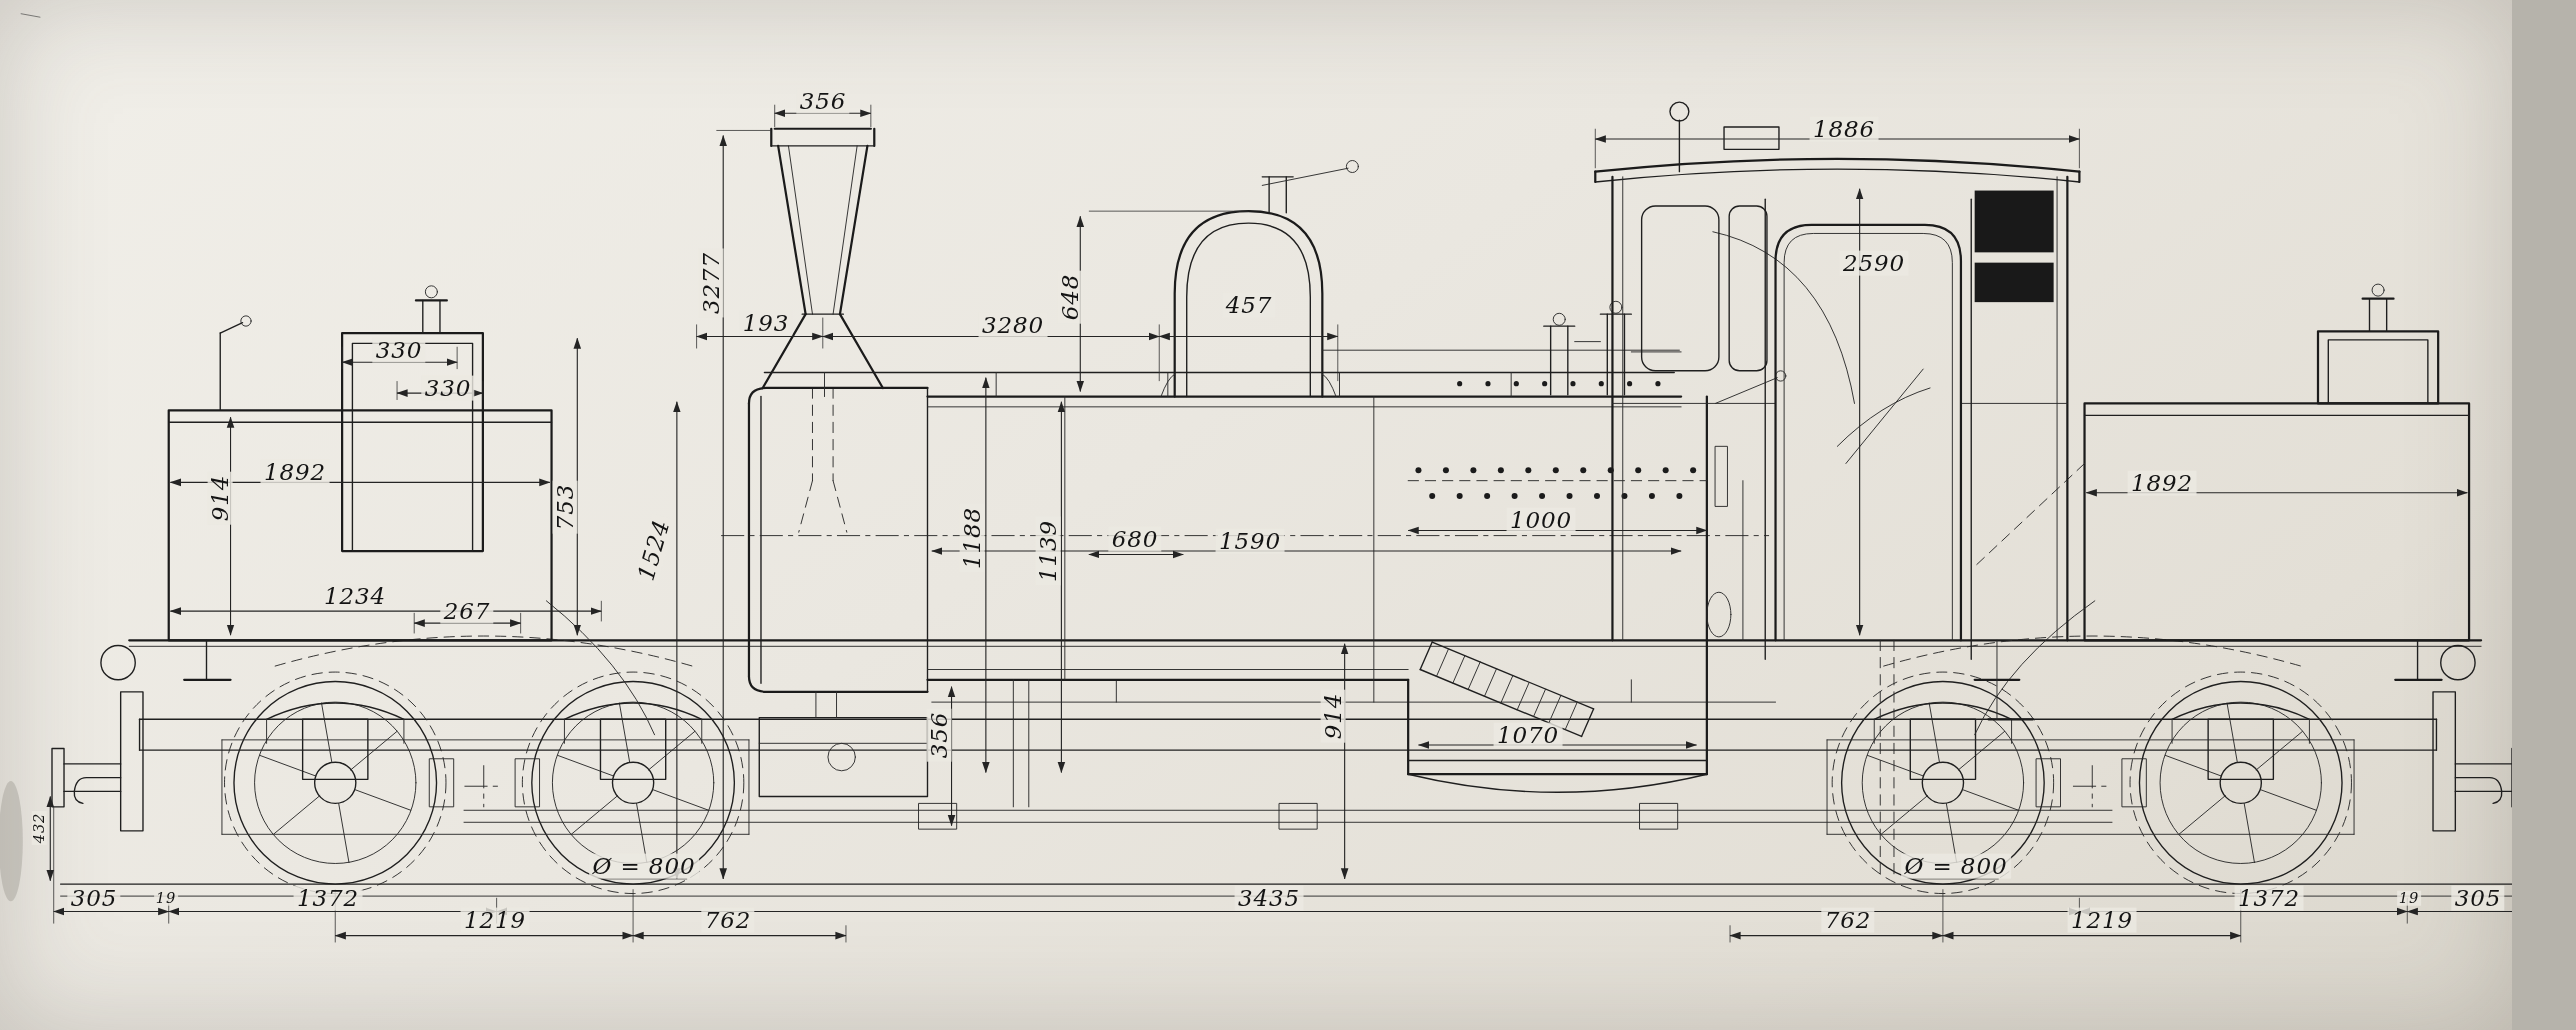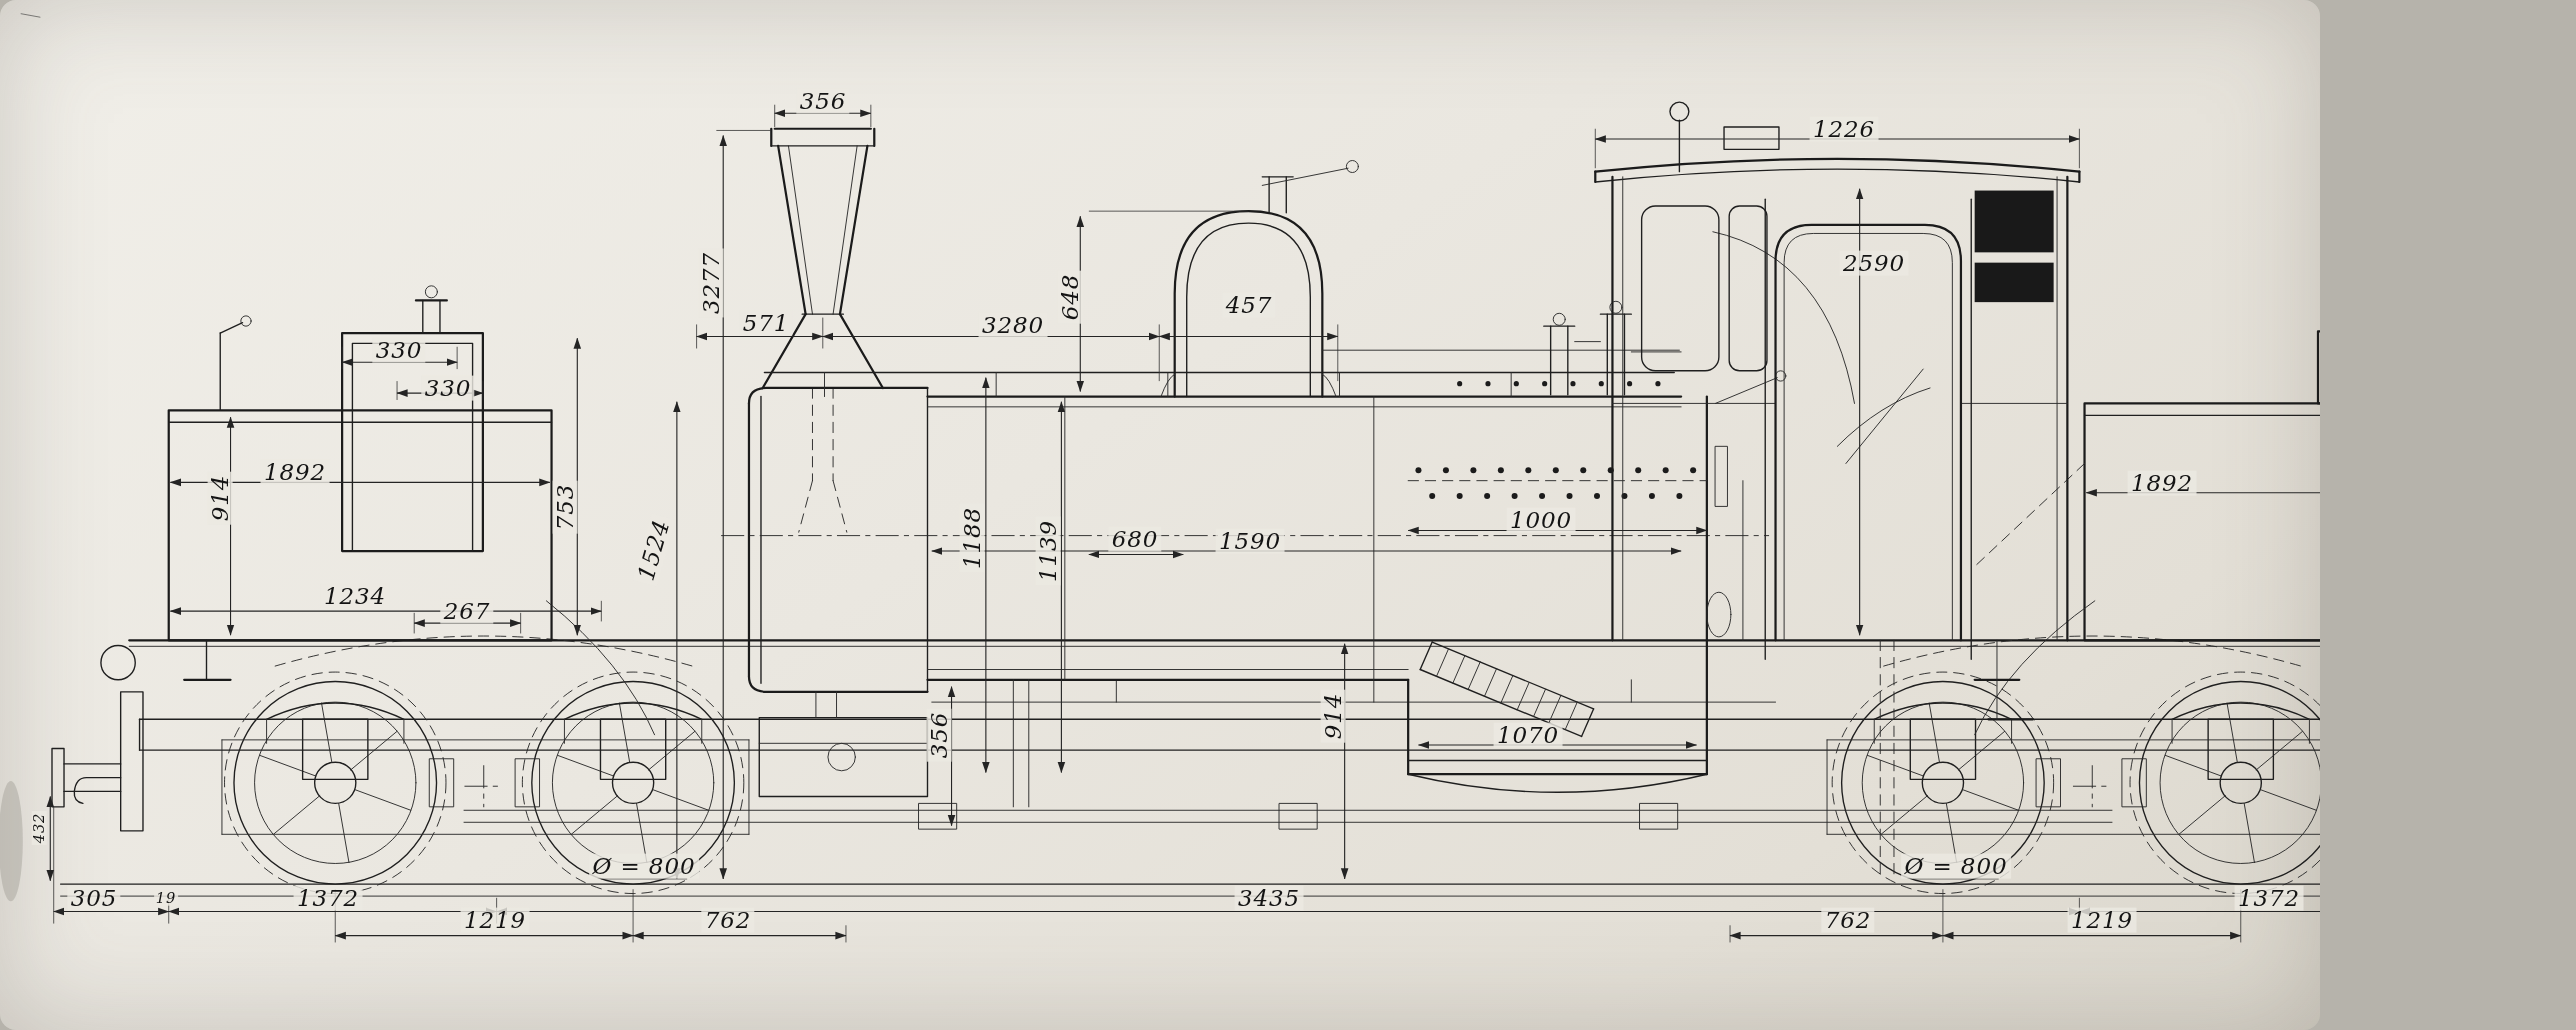--- a/index.html
+++ b/index.html
@@ -1,21 +1,20 @@
 <!DOCTYPE html>
 <html style="font-size:13.7px"><head>
 <meta charset="utf-8">
 <style>
   html,body{margin:0;padding:0;background:#b6b3ab;}
   .sheet{
-    position:relative;width:2320px;height:1030px;overflow:hidden;
+    position:relative;width:2512px;height:1030px;overflow:hidden;
     background:linear-gradient(145deg,#f1efe9 0%,#eae7e0 45%,#e3dfd6 80%,#dad6cc 100%);
     box-shadow:inset 0 0 103px rgba(90,85,75,.25);
     font-family:"DejaVu Serif", serif;
-    border-radius:16px;
   }
   svg{position:absolute;left:0;top:0;}
   svg .k  {fill:none;stroke:#1b1b1b;stroke-width:2.6;stroke-linecap:round;stroke-linejoin:round;}
   svg .t1 {fill:none;stroke:#1f1f1f;stroke-width:1.6;stroke-linecap:round;stroke-linejoin:round;}
   svg .t2 {fill:none;stroke:#2a2a2a;stroke-width:1.1;stroke-linecap:round;stroke-linejoin:round;}
   svg .dsh{stroke-dasharray:12 8;}
   svg .dd {stroke-dasharray:26 7 5 7;}
   svg .dim{fill:none;stroke:#242424;stroke-width:1.3;}
   svg .w  {fill:none;stroke:#2e2e2e;stroke-width:.9;}
   svg .dot{fill:#1b1b1b;stroke:none;}
@@ -410,25 +409,25 @@
     <line x1="2015" y1="1090" x2="2263" y2="1090" class="dim" marker-start="url(#arw)" marker-end="url(#arw)"></line>
     <line x1="2263" y1="1090" x2="2610" y2="1090" class="dim" marker-start="url(#arw)" marker-end="url(#arw)"></line>
 
     <line x1="700" y1="1024" x2="800" y2="1024" class="w"></line>
     <line x1="2228" y1="1024" x2="2328" y2="1024" class="w"></line>
   </g>
 </svg>
 
 <span class="dim-label" style="left:823px;top:101px">356</span>
 <span class="dim-label v" style="left:711px;top:283px">3277</span>
-<span class="dim-label" style="left:766px;top:323px">571</span>
+<span class="dim-label" style="left:766px;top:323px">193</span>
 <span class="dim-label" style="left:1013px;top:325px">3280</span>
 <span class="dim-label" style="left:1249px;top:305px">457</span>
 <span class="dim-label v" style="left:1070px;top:297px">648</span>
-<span class="dim-label" style="left:1844px;top:129px">1226</span>
+<span class="dim-label" style="left:1844px;top:129px">1886</span>
 <span class="dim-label" style="left:1874px;top:263px">2590</span>
 <span class="dim-label" style="left:399px;top:350px">330</span>
 <span class="dim-label" style="left:448px;top:388px">330</span>
 <span class="dim-label" style="left:295px;top:472px">1892</span>
 <span class="dim-label v" style="left:220px;top:498px">914</span>
 <span class="dim-label v" style="left:565px;top:507px">753</span>
 <span class="dim-label" style="left:355px;top:596px">1234</span>
 <span class="dim-label" style="left:467px;top:611px">267</span>
 <span class="dim-label s" style="left:654px;top:550px">1524</span>
 <span class="dim-label" style="left:1135px;top:539px">680</span>

